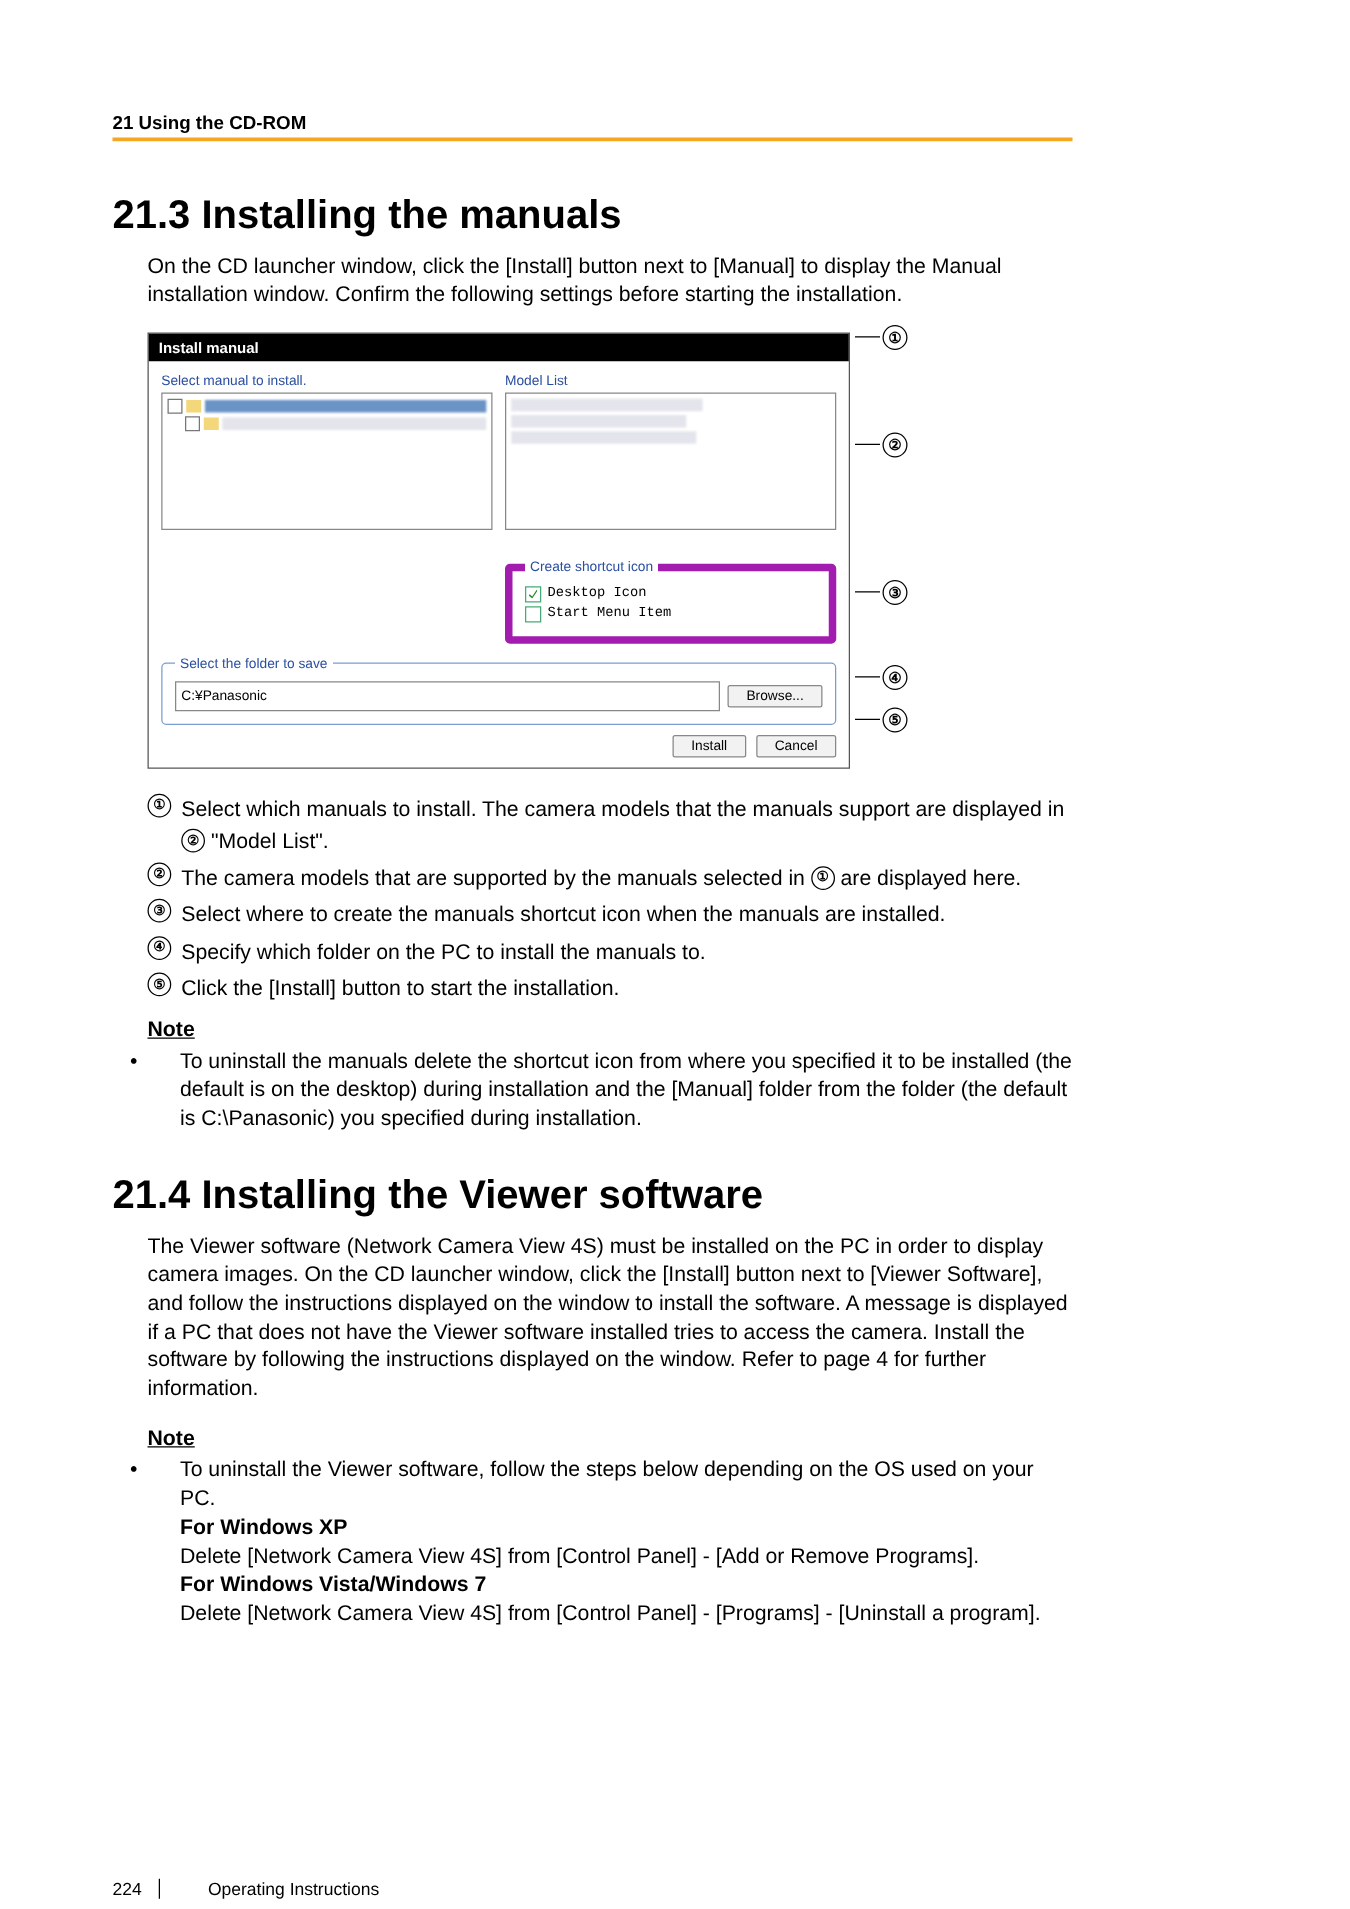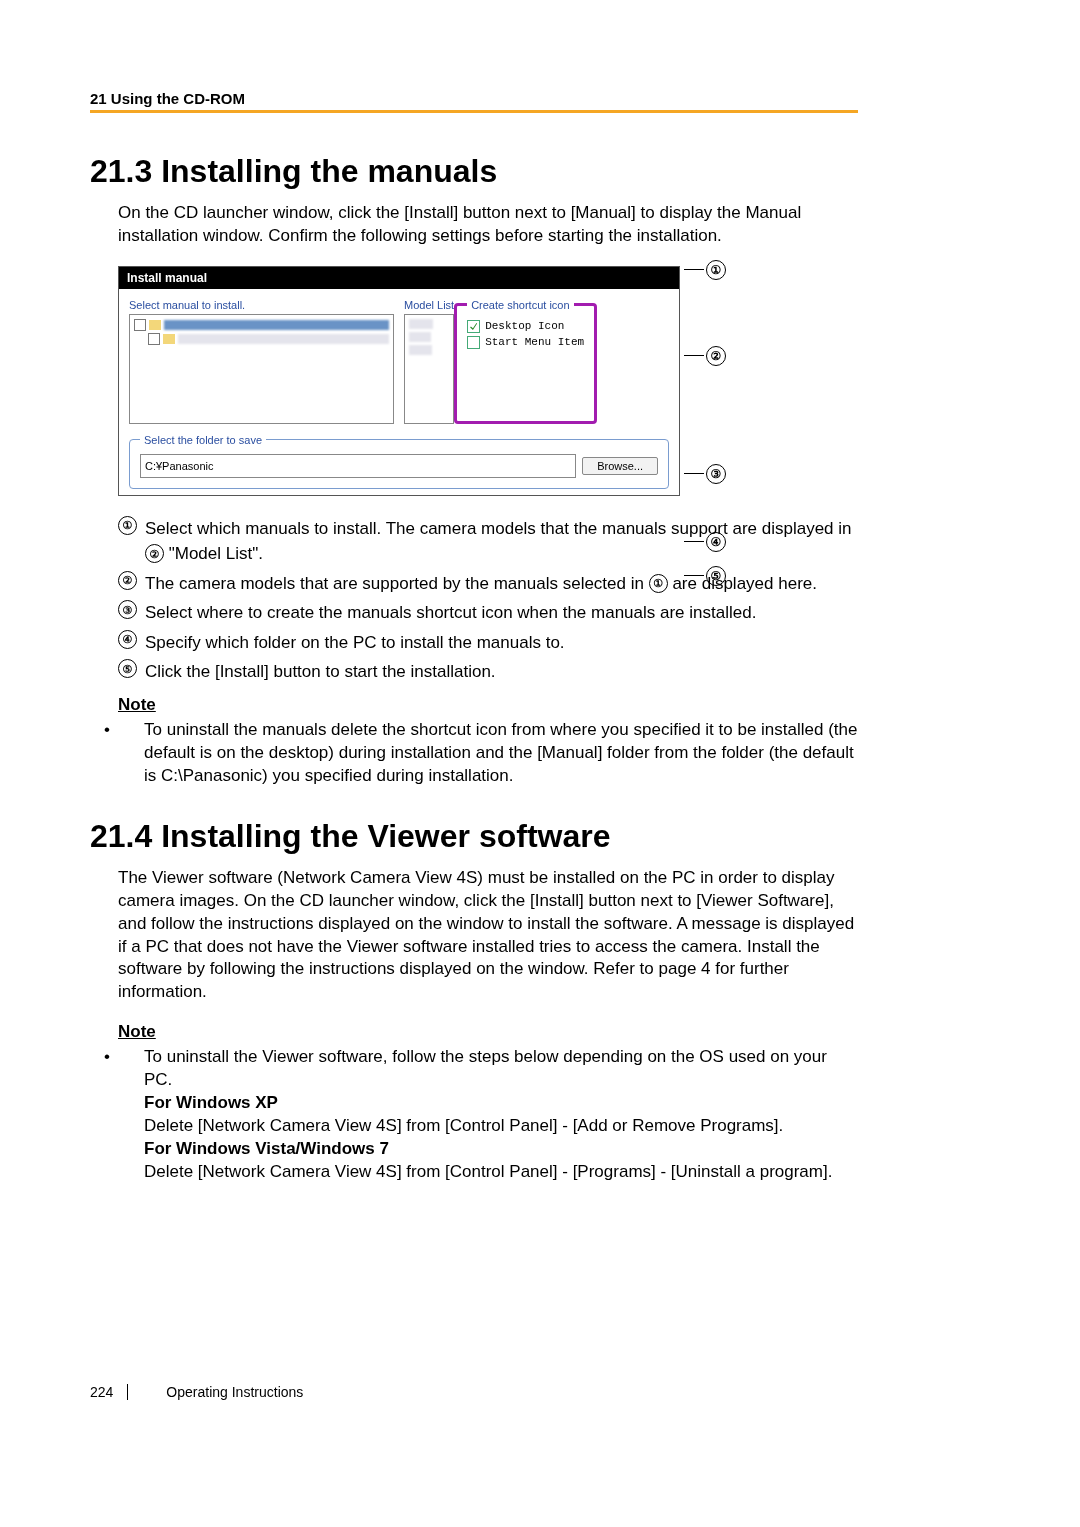--- a/index.html
+++ b/index.html
@@ -94,23 +94,23 @@
     color: #bcbcd0;
     background: #6a93c6;
     height: 10px;
     flex:1;
   }
   .blur2 {
     filter: blur(1px);
     color:#bcbcd0;
     height:10px; flex:1; background:#e4e4ec;
   }
-  .right-stack { display:flex; flex-direction:row; gap:0;}
+  .right-stack { display:flex; flex-direction:column; gap:24px;}
   fieldset.shortcut {
-    border:3px solid #a21caf;
+    border:6px solid #a21caf;
     border-radius:4px;
     padding:6px 10px 8px 10px;
     margin:0;
   }
   fieldset.shortcut legend {
     color:#2a4ea0;
     font-size:11px;
     padding:0 4px;
   }
   .chk-row { display:flex; align-items:center; gap:5px; font-size:11px; margin:3px 0;font-family:Liberation Mono, monospace;}
@@ -239,20 +239,24 @@
             </div>
           </div>
         </div>
         <fieldset class="folder-fs">
           <legend>Select the folder to save</legend>
           <div class="folder-row">
             <input type="text" value="C:¥Panasonic" style="">
             <button class="btn">Browse...</button>
           </div>
         </fieldset>
+        <div class="bottom-row">
+          <button class="btn">Install</button>
+          <button class="btn">Cancel</button>
+        </div>
       </div>
     </div>
 
     <div class="callout" style="top:-6px; left:566px;">
         <span class="line"></span>
         <span class="circ-num">①</span>
       </div>
     <div class="callout" style="top:80px; left:566px;">
         <span class="line"></span>
         <span class="circ-num">②</span>

